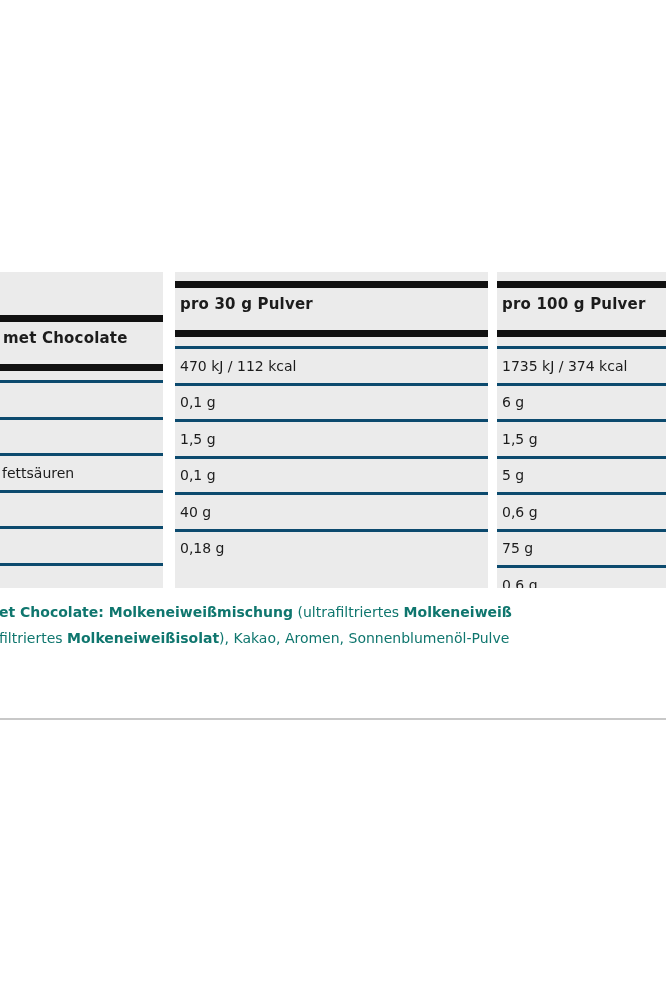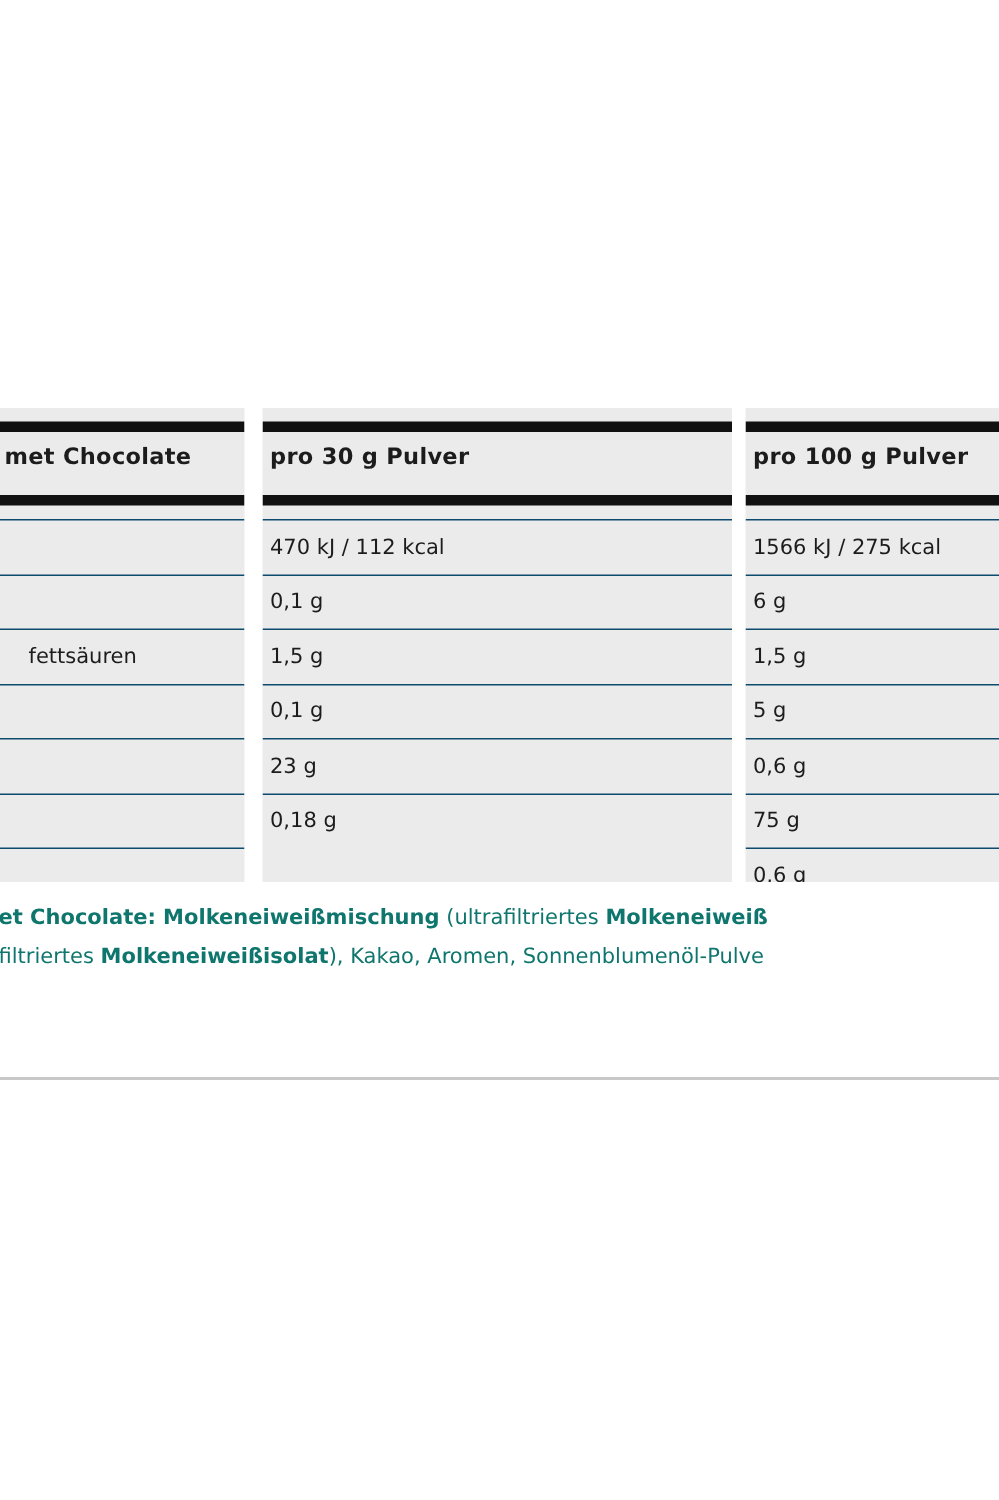--- a/index.html
+++ b/index.html
@@ -35,32 +35,32 @@
     border-top: 7px solid #111111;
     border-bottom: 7px solid #111111;
     height: 56px;
     display: flex;
     align-items: center;
     font-weight: bold;
     font-size: 15px;
     padding: 0 0 10px 5px;
     letter-spacing: 0.2px;
   }
-  .ncol-labels .nheader { padding-left: 3px; }
+  .ncol-labels .nheader { padding-left: 3px; margin-top: 34px; }
   .nspacer { height: 9px; }
   .nrow {
     box-sizing: border-box;
-    border-top: 1px solid #0c4a6e;
+    border-top: 3px solid #0c4a6e;
     height: 36.5px;
     display: flex;
     align-items: center;
     font-size: 14px;
     padding-left: 5px;
   }
-  .ncol-labels .nrow { padding-left: 19px; }
+  .ncol-labels .nrow { padding-left: 2px; }
 
   
   .ingredients {
     position: absolute;
     top: 599px; left: 0;
     width: 666px; height: 84px;
     overflow: hidden;
   }
   .ing-line {
     white-space: pre;
@@ -125,35 +125,35 @@
     <div class="nrow">
         <span>0,1 g</span>
       </div>
     <div class="nrow">
         <span>1,5 g</span>
       </div>
     <div class="nrow">
         <span>0,1 g</span>
       </div>
     <div class="nrow">
-        <span>23 g</span>
+        <span>40 g</span>
       </div>
     <div class="nrow">
         <span>0,18 g</span>
       </div>
   </div>
 
   <div class="ncol ncol-100g">
     <div class="npad"></div>
     <div class="nheader">
       <span>pro 100 g Pulver</span>
     </div>
     <div class="nspacer"></div>
     <div class="nrow">
-        <span>1566 kJ / 275 kcal</span>
+        <span>1735 kJ / 374 kcal</span>
       </div>
     <div class="nrow">
         <span>6 g</span>
       </div>
     <div class="nrow">
         <span>1,5 g</span>
       </div>
     <div class="nrow">
         <span>5 g</span>
       </div>

